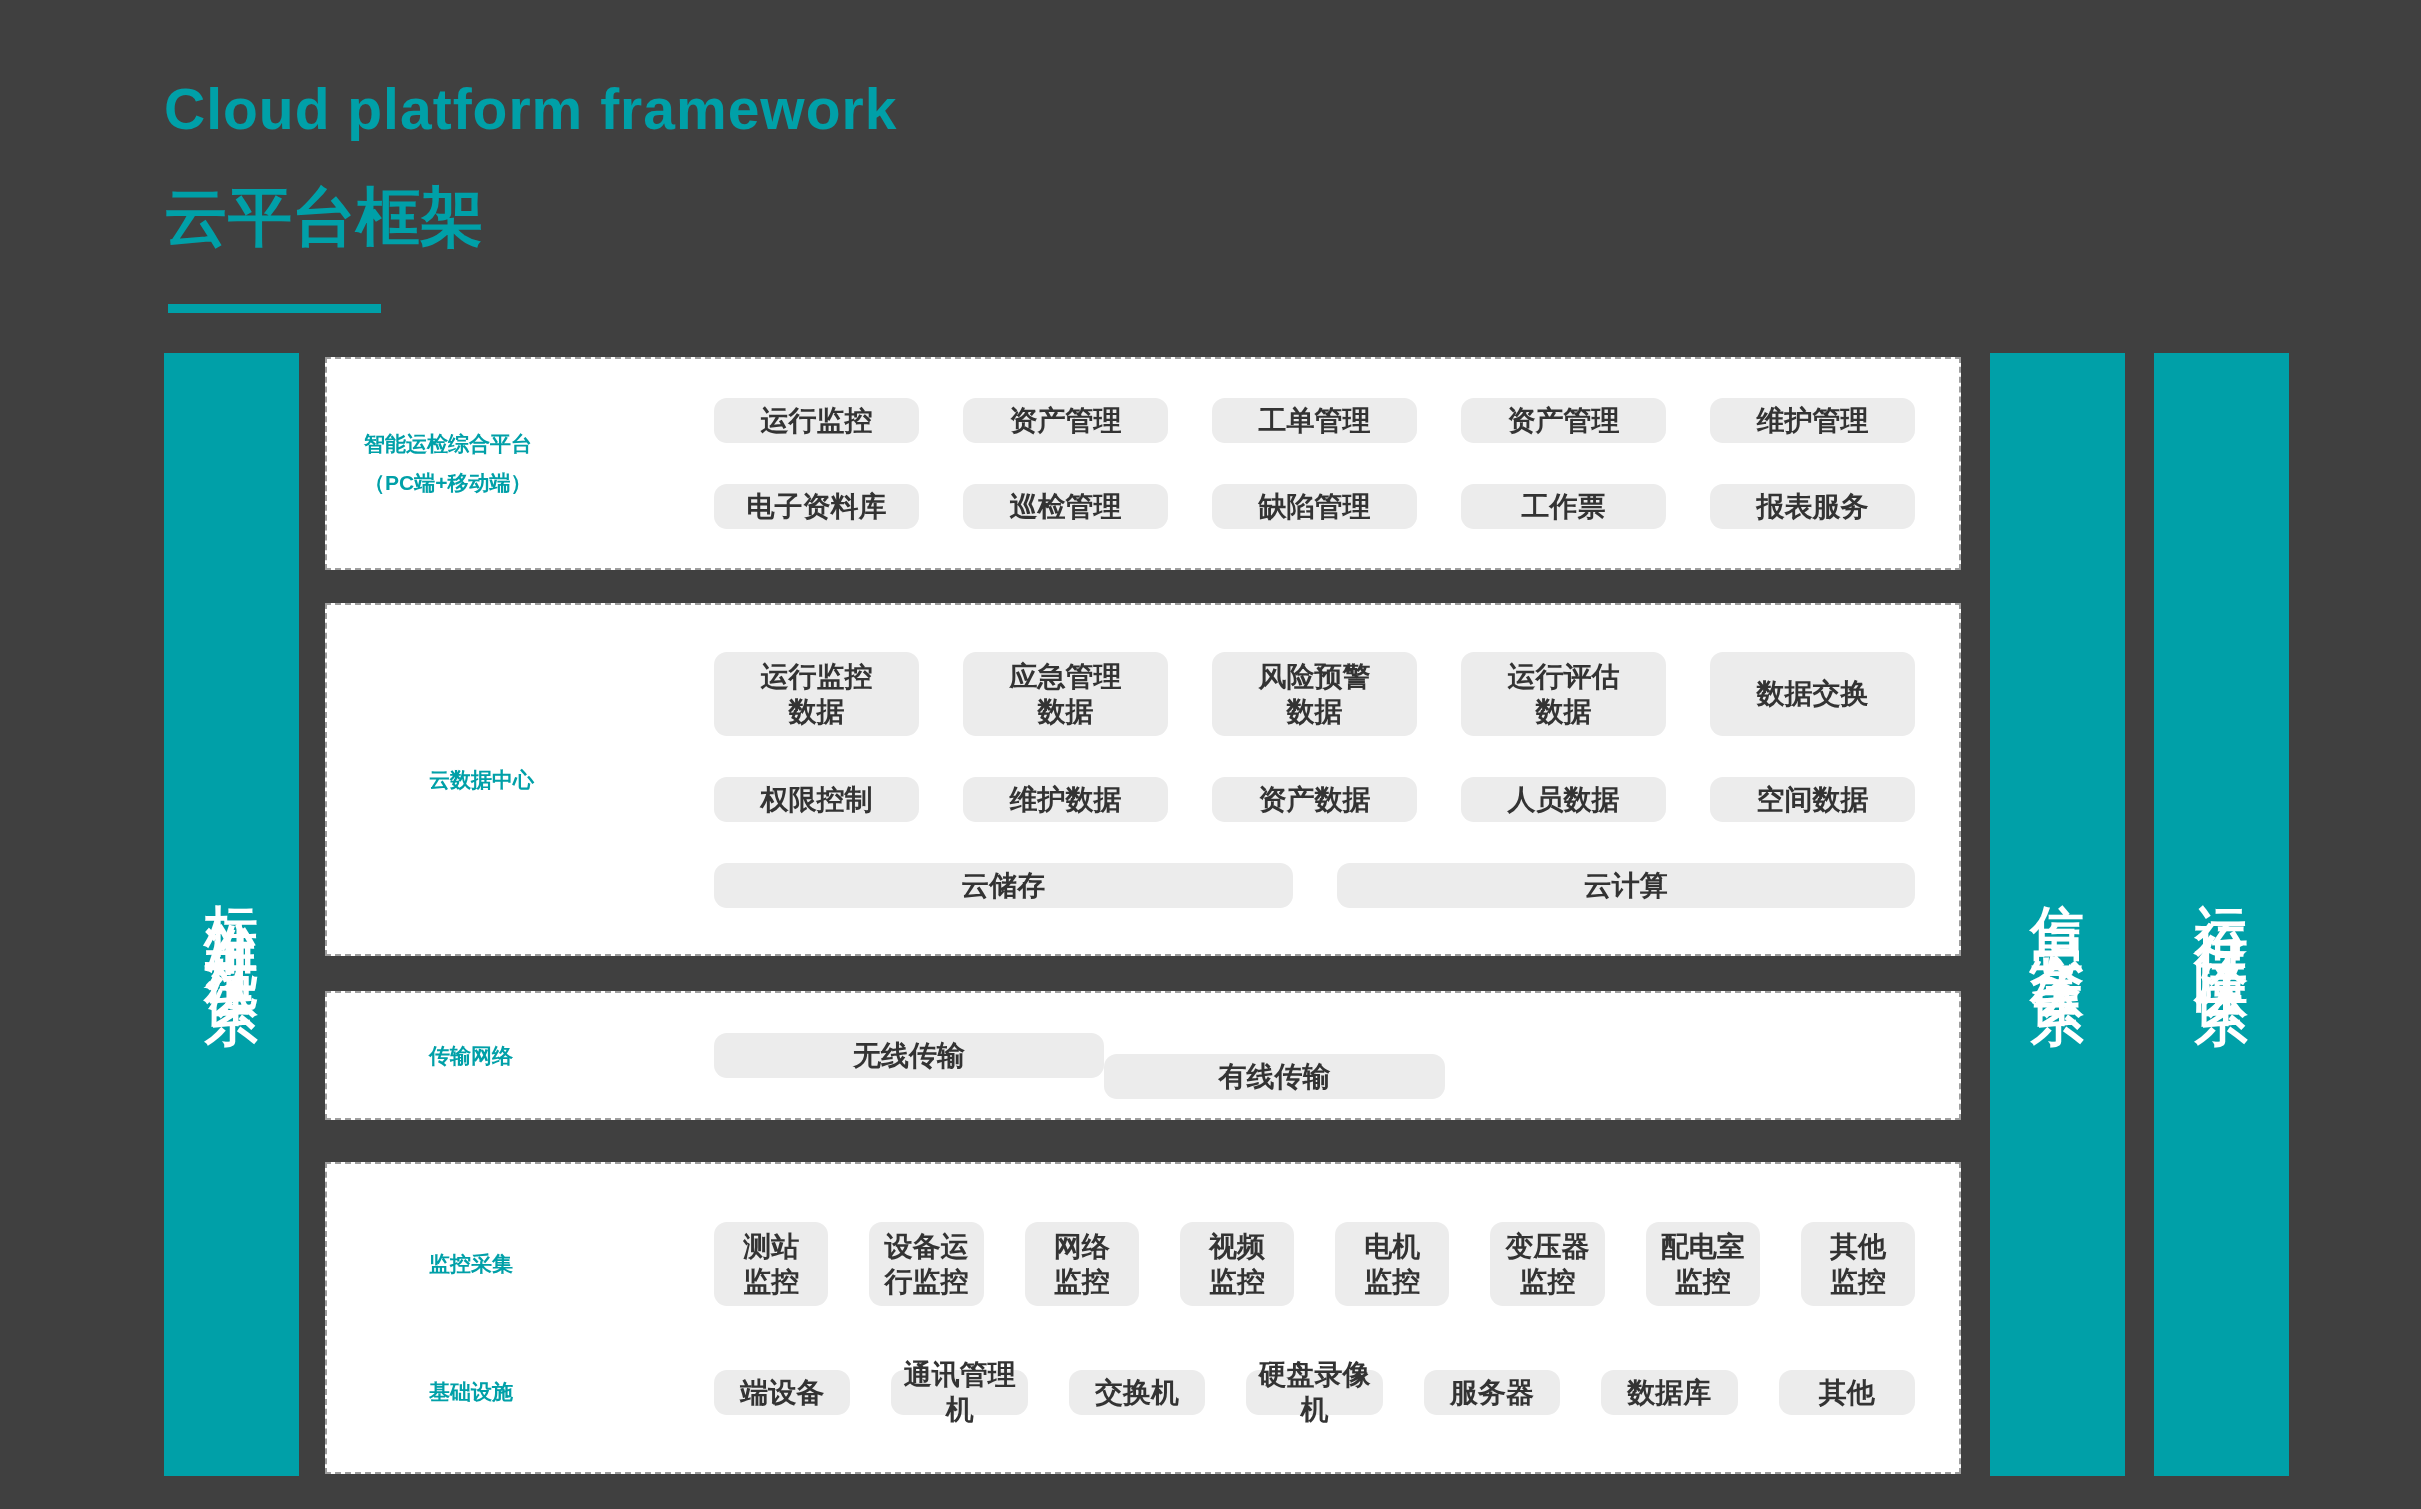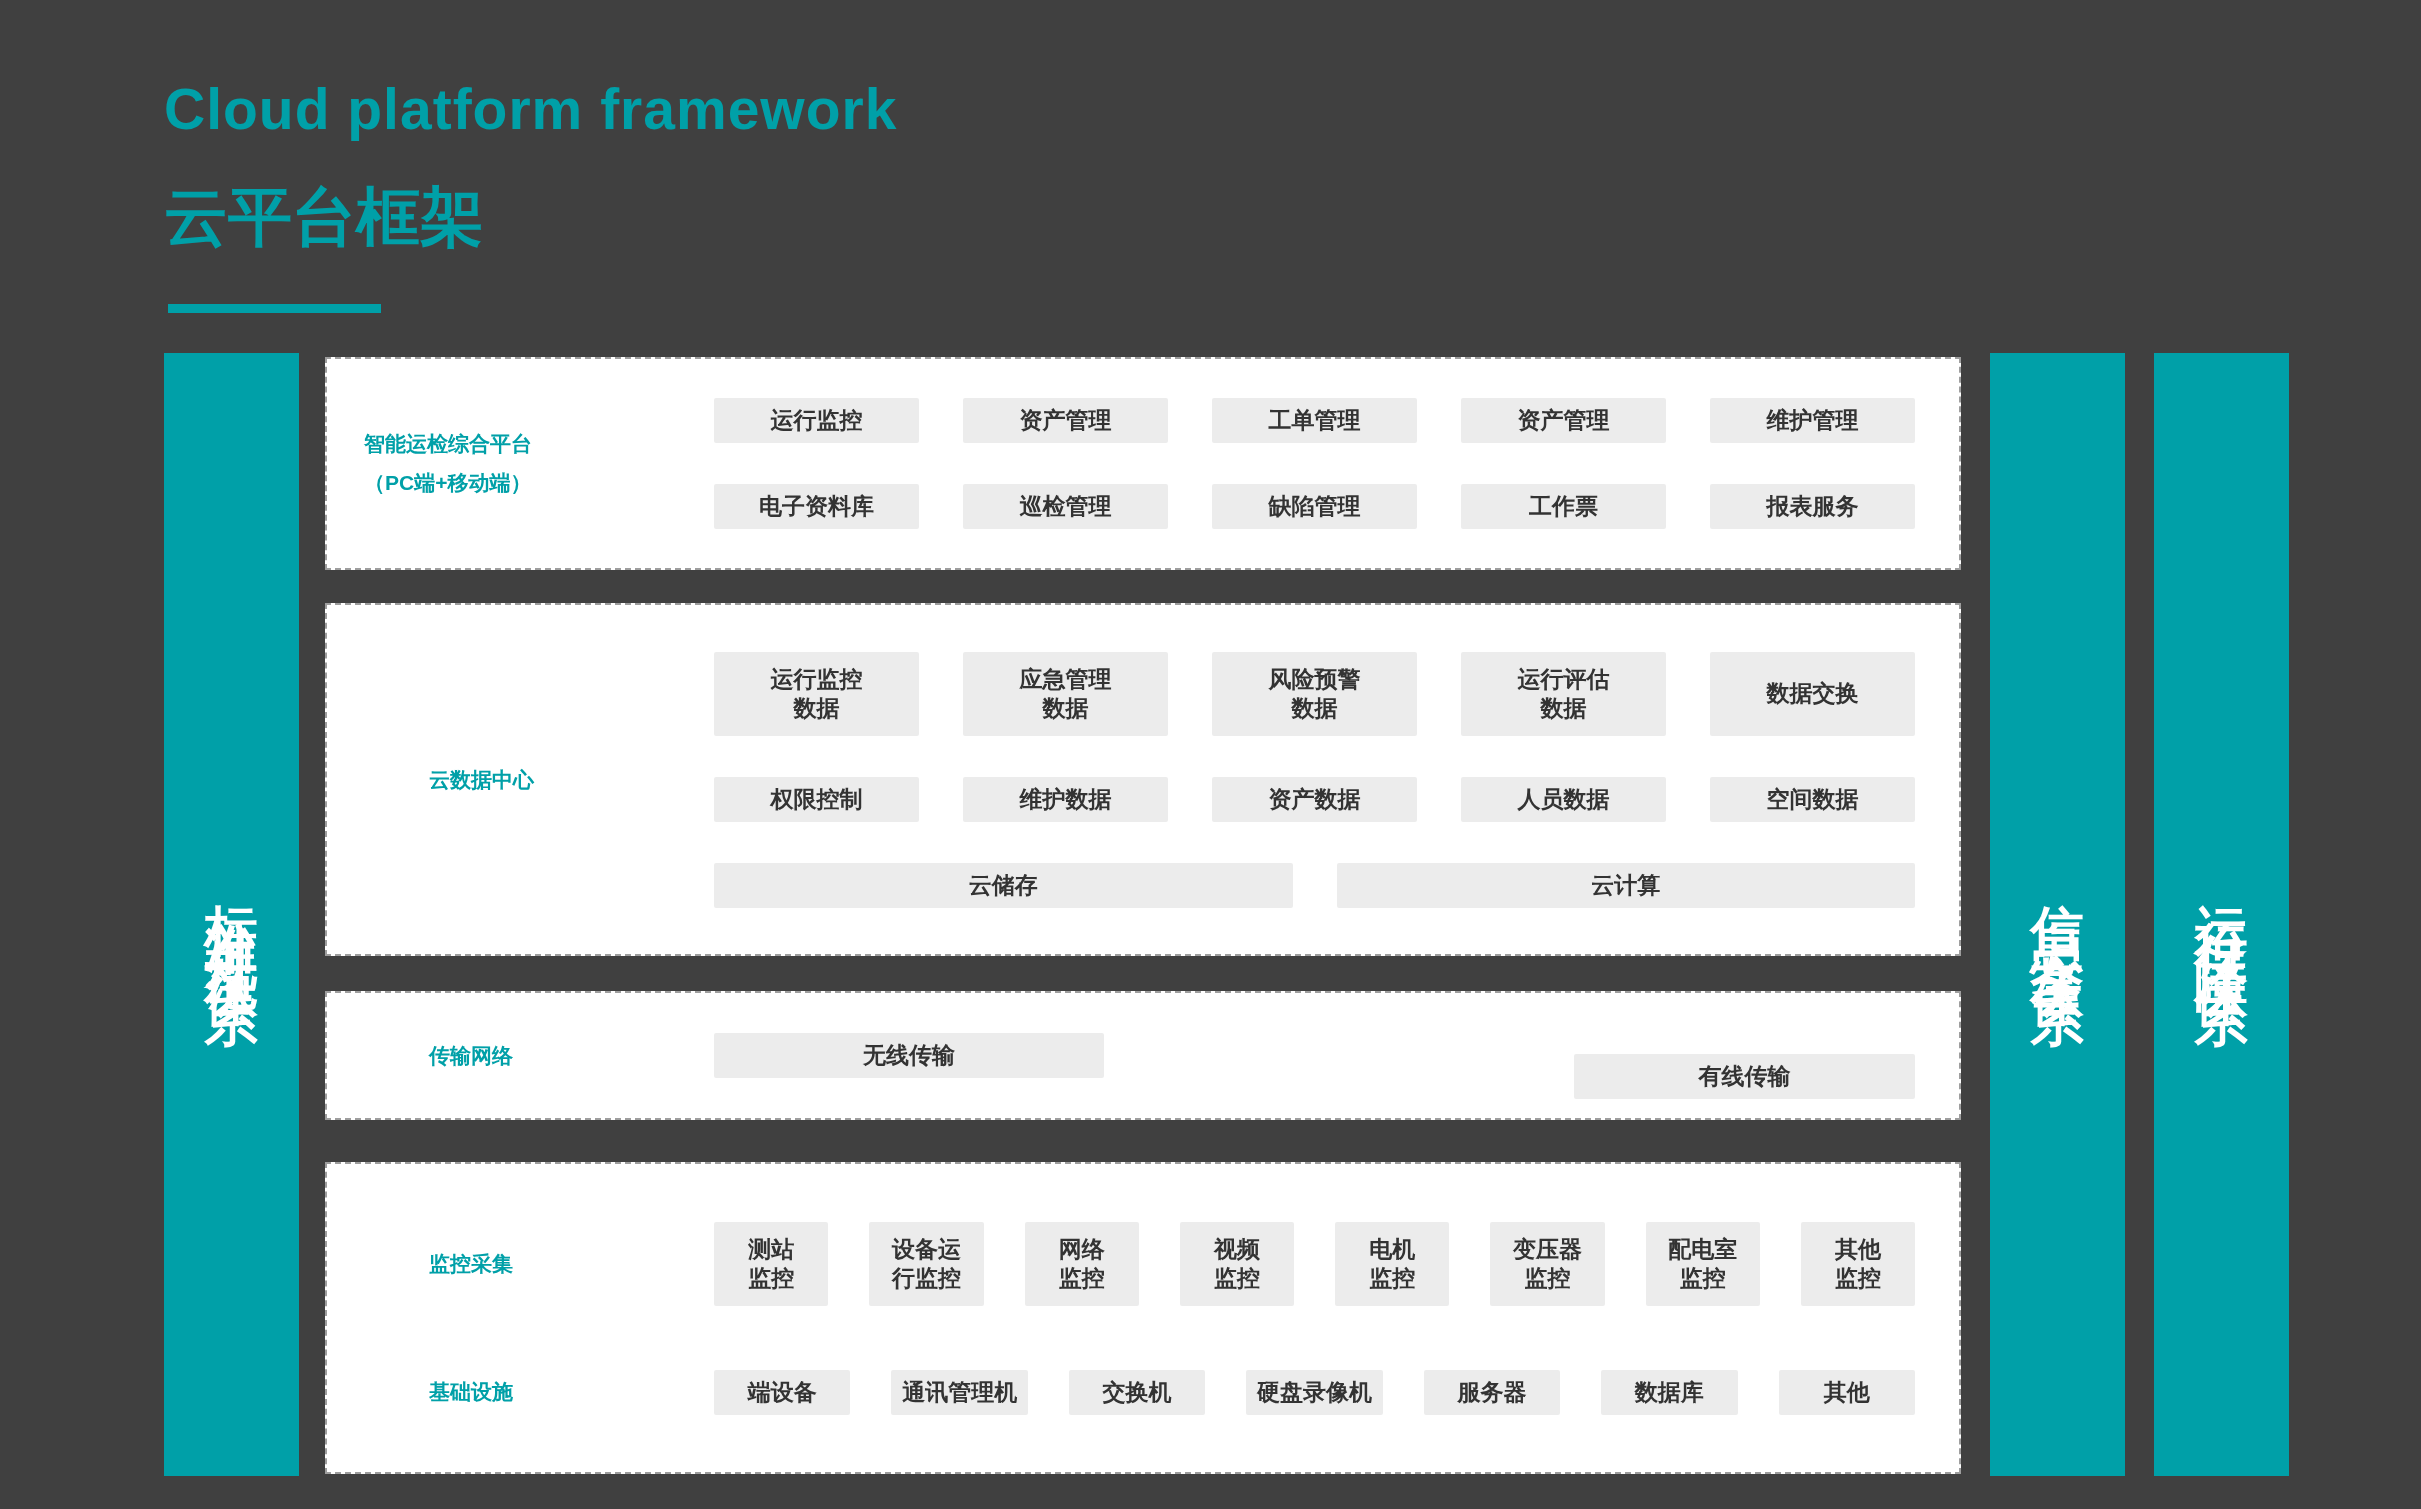--- a/index.html
+++ b/index.html
@@ -31,29 +31,29 @@
   .s3{top:991px;height:129px;}
   .s4{top:1162px;height:312px;flex-direction:column;justify-content:center;gap:64px;}
 
   .label-col{width:387px;padding-left:102px;display:flex;flex-direction:column;justify-content:center;gap:11.7px;flex:none;}
   .s1 .label-col{padding-left:37px;}
   .slabel{color:var(--teal);font-size:21px;font-weight:bold;white-space:nowrap;}
 
   .content-col{flex:1;padding-right:44px;display:flex;flex-direction:column;justify-content:center;}
   .s1 .content-col{gap:41px;}
   .s2 .content-col{gap:41px;}
-  .s3 .content-col{flex-direction:row;align-items:center;justify-content:space-between;}
+  .s3 .content-col{flex-direction:row;align-items:center;justify-content:flex-start;}
 
   .brow{display:flex;gap:44px;}
   .s4 .brow{gap:41px;}
   .subrow{display:flex;}
 
-  .box{flex:1;background:var(--box-bg);color:var(--box-text);font-size:23px;font-weight:600;
+  .box{flex:1;background:var(--box-bg);color:var(--box-text);font-size:28px;font-weight:600;
        display:flex;align-items:center;justify-content:center;height:45px;text-align:center;
-       white-space:pre-line;line-height:1.25;border-radius:2px;}
+       white-space:pre-line;line-height:1.25;border-radius:13px;}
   .box.tall{height:84px;}
   .box.w-wireless{flex:none;width:390px;}
   .box.w-wired{flex:none;width:341px;margin-top:41px;}
 </style>
 </head>
 <body>
 
 <div class="page">
 
   <div class="title-en">Cloud platform framework</div>

